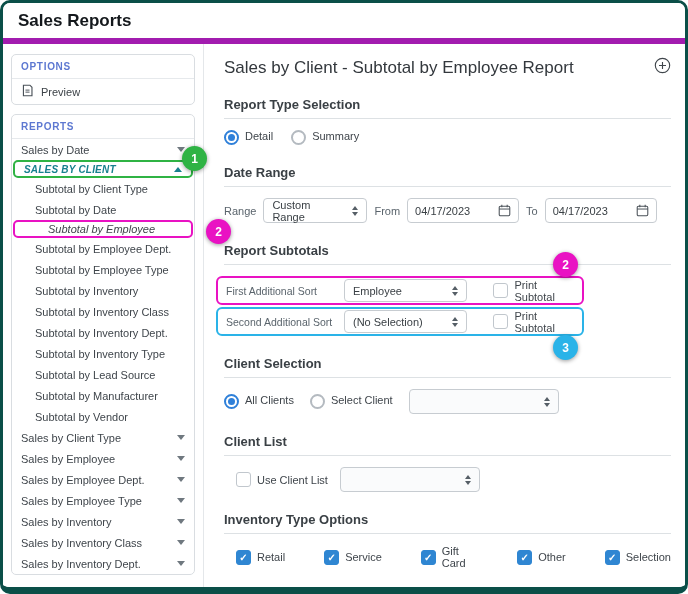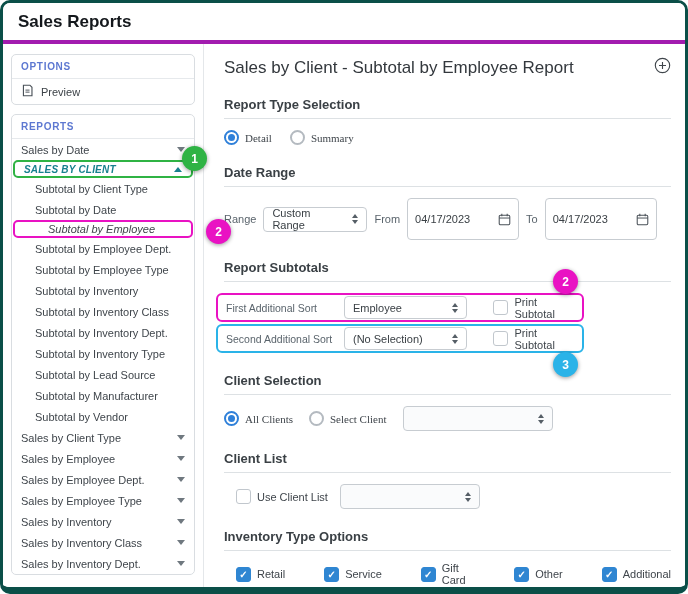--- a/index.html
+++ b/index.html
@@ -13,21 +13,21 @@
     border: 3px solid #0b4f48;
     border-bottom-width: 7px;
     border-radius: 10px;
     overflow: hidden;
   }
 
   .titlebar {
     height: 41px;
     display: flex; align-items: center;
     padding: 4px 15px;
-    border-bottom: 4px solid #a21caf;
+    border-bottom: 6px solid #a21caf;
     background: #fff;
   }
   .titlebar h1 { font-size: 17px; font-weight: 700; color: #14181c; }
 
   .content { display: flex; height: calc(100% - 41px); }
 
   
   .sidebar {
     width: 200px; padding: 10px 8px;
     position: relative; z-index: 5;
@@ -95,21 +95,21 @@
   .icon-btn { background: none; border: none; cursor: pointer; padding: 0; line-height: 0; }
 
   .section { margin-bottom: 20px; }
   .section h2 { font-size: 13px; font-weight: 700; color: #3a4045; line-height: 15px; margin-bottom: 6px; }
   .rule { height: 1px; background: #dde1e4; margin-bottom: 11px; }
 
   .field-row { display: flex; align-items: center; }
   .lbl { font-size: 11px; color: #5a646c; }
 
   
-  .radio-group { display: flex; align-items: center; gap: 6px; cursor: pointer; font-family: Liberation Serif, serif; }
+  .radio-group { display: flex; align-items: flex-start; gap: 6px; cursor: pointer; }
   .radio { width: 15px; height: 15px; border-radius: 50%; border: 2px solid #b4bac0; background: #fff; position: relative; flex: none; }
   .radio.checked { border-color: #2f80d9; }
   .radio.checked::after { content: ""; position: absolute; inset: 2px; border-radius: 50%; background: #2f80d9; }
   .radio-label { font-size: 11px; color: #3f454b; }
 
   
   .cb-group { display: flex; align-items: center; gap: 6px; cursor: pointer; padding-left: 12px; }
   .checkbox { width: 15px; height: 15px; border: 1px solid #c1c7cd; border-radius: 3px; background: #fff; flex: none; }
   .checkbox.checked { background: #2f86d2; border-color: #2f86d2; position: relative; }
   .checkbox.checked::after { content: "✓"; position: absolute; inset: 0; color: #fff; font-size: 10px; font-weight: 700; display: flex; align-items: center; justify-content: center; }
@@ -119,21 +119,21 @@
   .select {
     height: 25px; border: 1px solid #c7ccd1; border-radius: 4px; background: #fff;
     display: inline-flex; align-items: center; justify-content: space-between;
     padding: 0 8px; font-size: 11px; color: #3a4045; cursor: pointer; gap: 8px;
   }
   .select.dim { background: #fafbfc; }
   .updown { display: inline-flex; flex-direction: column; align-items: center; gap: 2px; flex: none; }
   .updown .u { width: 0; height: 0; border-left: 3.5px solid transparent; border-right: 3.5px solid transparent; border-bottom: 4px solid #555e66; }
   .updown .d { width: 0; height: 0; border-left: 3.5px solid transparent; border-right: 3.5px solid transparent; border-top: 4px solid #555e66; }
   .datebox {
-    width: 112px; height: 42px; border: 1px solid #c7ccd1; border-radius: 4px; background: #fff;
+    width: 112px; height: 25px; border: 1px solid #c7ccd1; border-radius: 4px; background: #fff;
     display: inline-flex; align-items: center; justify-content: space-between;
     padding: 0 7px; font-size: 11px; color: #3a4045; cursor: text;
   }
 
   
   .sort-row {
     position: relative; width: 368px;
     display: flex; align-items: center;
     border: 2px solid transparent; border-radius: 6px;
     padding: 1px 8px; margin-left: -8px; height: 29px;
@@ -411,20 +411,20 @@
           <span class="cb-group">
             <span class="checkbox checked"></span>
             <span class="cb-label">Gift Card</span>
           </span>
           <span class="cb-group">
             <span class="checkbox checked"></span>
             <span class="cb-label">Other</span>
           </span>
           <span class="cb-group">
             <span class="checkbox checked"></span>
-            <span class="cb-label">Additional</span>
+            <span class="cb-label">Selection</span>
           </span>
         </div>
       </section>
 
     </main>
   </div>
 </div>
 
 </body></html>

